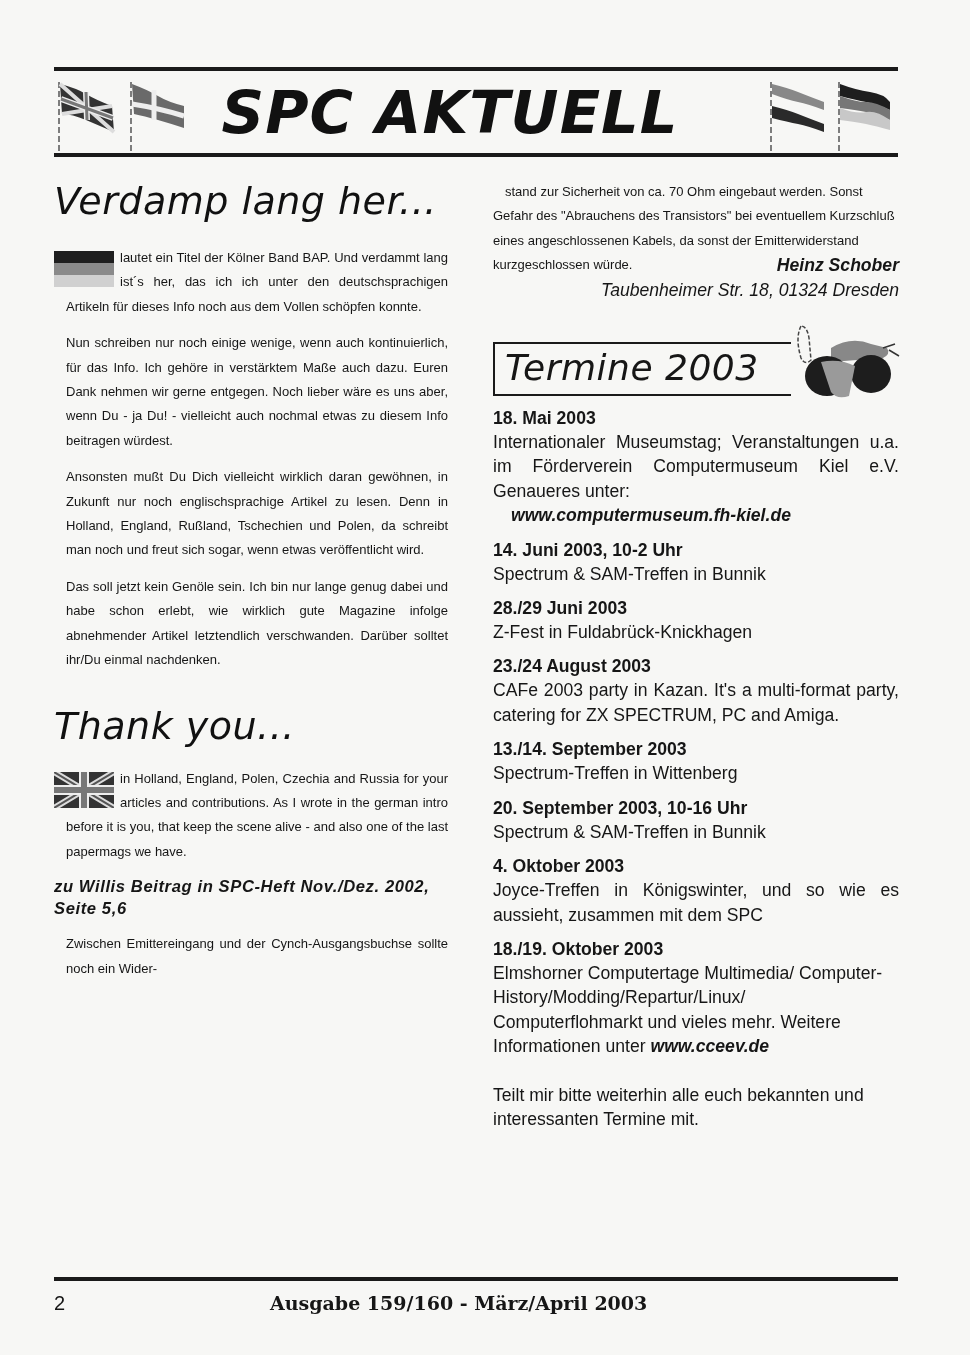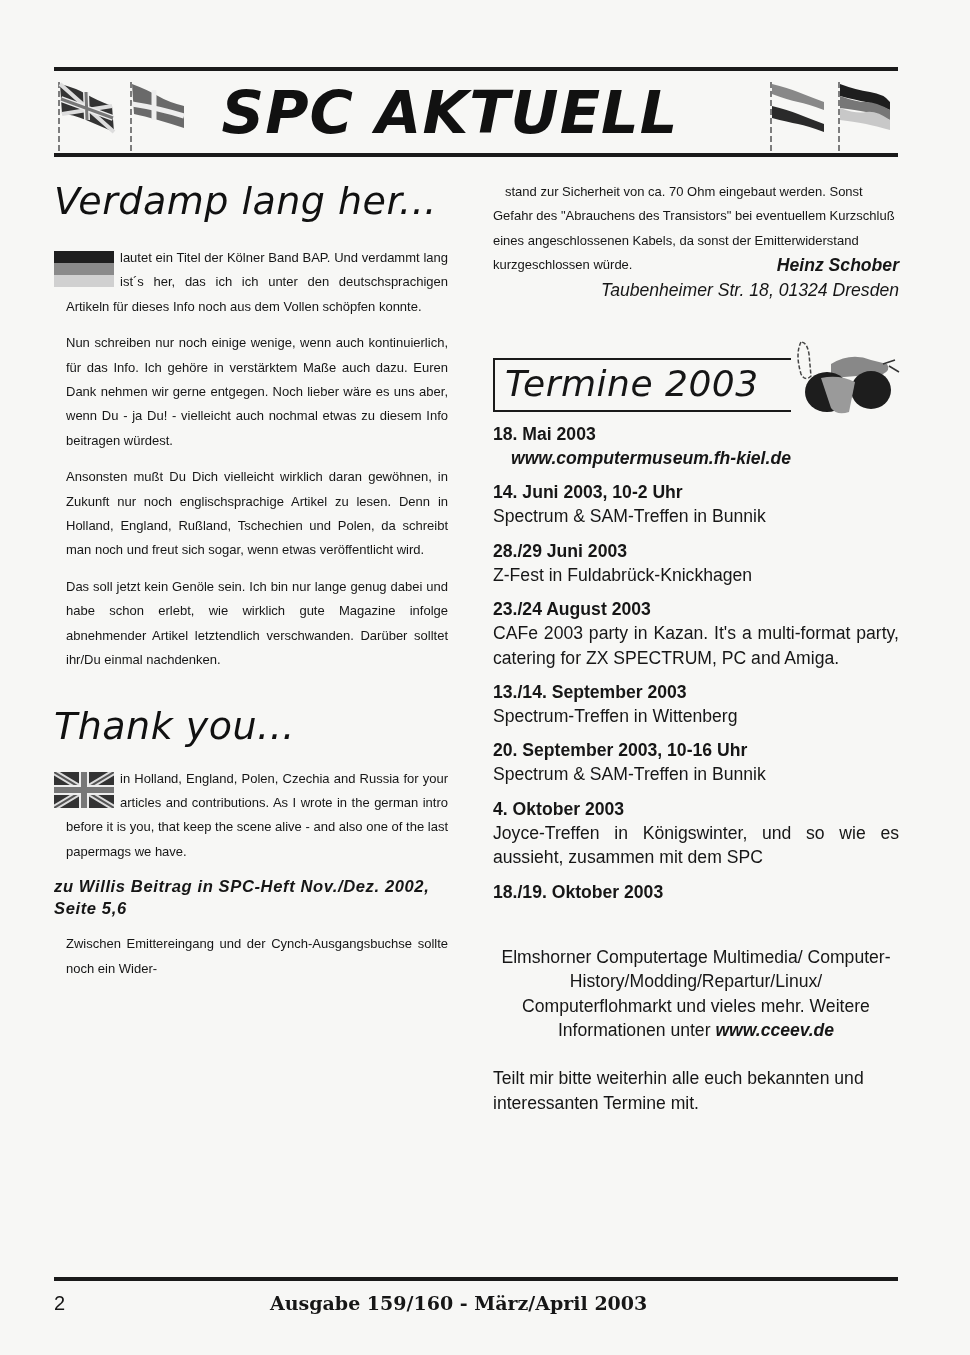--- a/index.html
+++ b/index.html
@@ -54,21 +54,21 @@
       margin: 8px 0 10px 0;
     }
     .sig {
       font-weight: bold; font-style: italic;
     }
     .sig-right { float: right; }
     .addr { text-align: right; font-weight: normal; font-style: italic; font-size: 17.6px; line-height: 24.4px; }
 
     #termine-box {
       position: relative;
-      margin-top: 56px;
+      margin-top: 40px;
       width: 400px; height: 50px;
       border: 2px solid #1a1a1a;
     }
     #termine-title {
       position: absolute; left: 10px; top: -1px;
       font-family: "DejaVu Sans", sans-serif;
       font-style: italic; font-size: 36px; line-height: 50px;
       letter-spacing: 0.5px;
       background: transparent;
     }
@@ -177,20 +177,21 @@
         <ellipse cx="36" cy="58" rx="22" ry="20" fill="#1d1d1d"></ellipse>
         <ellipse cx="80" cy="56" rx="20" ry="19" fill="#1d1d1d"></ellipse>
         <path d="M30 44 Q48 40 64 48 L58 78 Q46 82 40 74 Z" fill="#9a9a9a"></path>
         <path d="M92 30 L104 26 M98 32 L108 38" stroke="#333" stroke-width="1.5"></path>
       </svg>
     </div>
   </div>
 
   <div class="event">
     <div class="event-date">18. Mai 2003</div>
+    <div class="event-text">Internationaler Museumstag; Veranstaltungen u.a. im Förderverein Computermuseum Kiel e.V. Genaueres unter:</div>
     <div class="event-text event-link">www.computermuseum.fh-kiel.de</div>
   </div>
   <div class="event">
     <div class="event-date">14. Juni 2003, 10-2 Uhr</div>
     <div class="event-text">Spectrum &amp; SAM-Treffen in Bunnik</div>
   </div>
   <div class="event">
     <div class="event-date">28./29 Juni 2003</div>
     <div class="event-text">Z-Fest in Fuldabrück-Knickhagen</div>
   </div>
@@ -205,21 +206,21 @@
   <div class="event">
     <div class="event-date">20. September 2003, 10-16 Uhr</div>
     <div class="event-text">Spectrum &amp; SAM-Treffen in Bunnik</div>
   </div>
   <div class="event">
     <div class="event-date">4. Oktober 2003</div>
     <div class="event-text">Joyce-Treffen in Königswinter, und so wie es aussieht, zusammen mit dem SPC</div>
   </div>
   <div class="event">
     <div class="event-date">18./19. Oktober 2003</div>
-    <div class="event-text" style="text-align:center;margin-top:41px;">
+    <div class="event-text" style="text-align:left;">
       <span>Elmshorner Computertage Multimedia/ Computer-History/Modding/Repartur/Linux/ Computerflohmarkt und vieles mehr. Weitere Informationen unter</span>
       <span class="inline-link">www.cceev.de</span>
     </div>
   </div>
   <div class="event" style="margin-top:24px;">
     <div class="event-text" style="text-align:left;">Teilt mir bitte weiterhin alle euch bekannten und interessanten Termine mit.</div>
   </div>
 </div>
 
 <div class="rule" id="rule-foot"></div>

